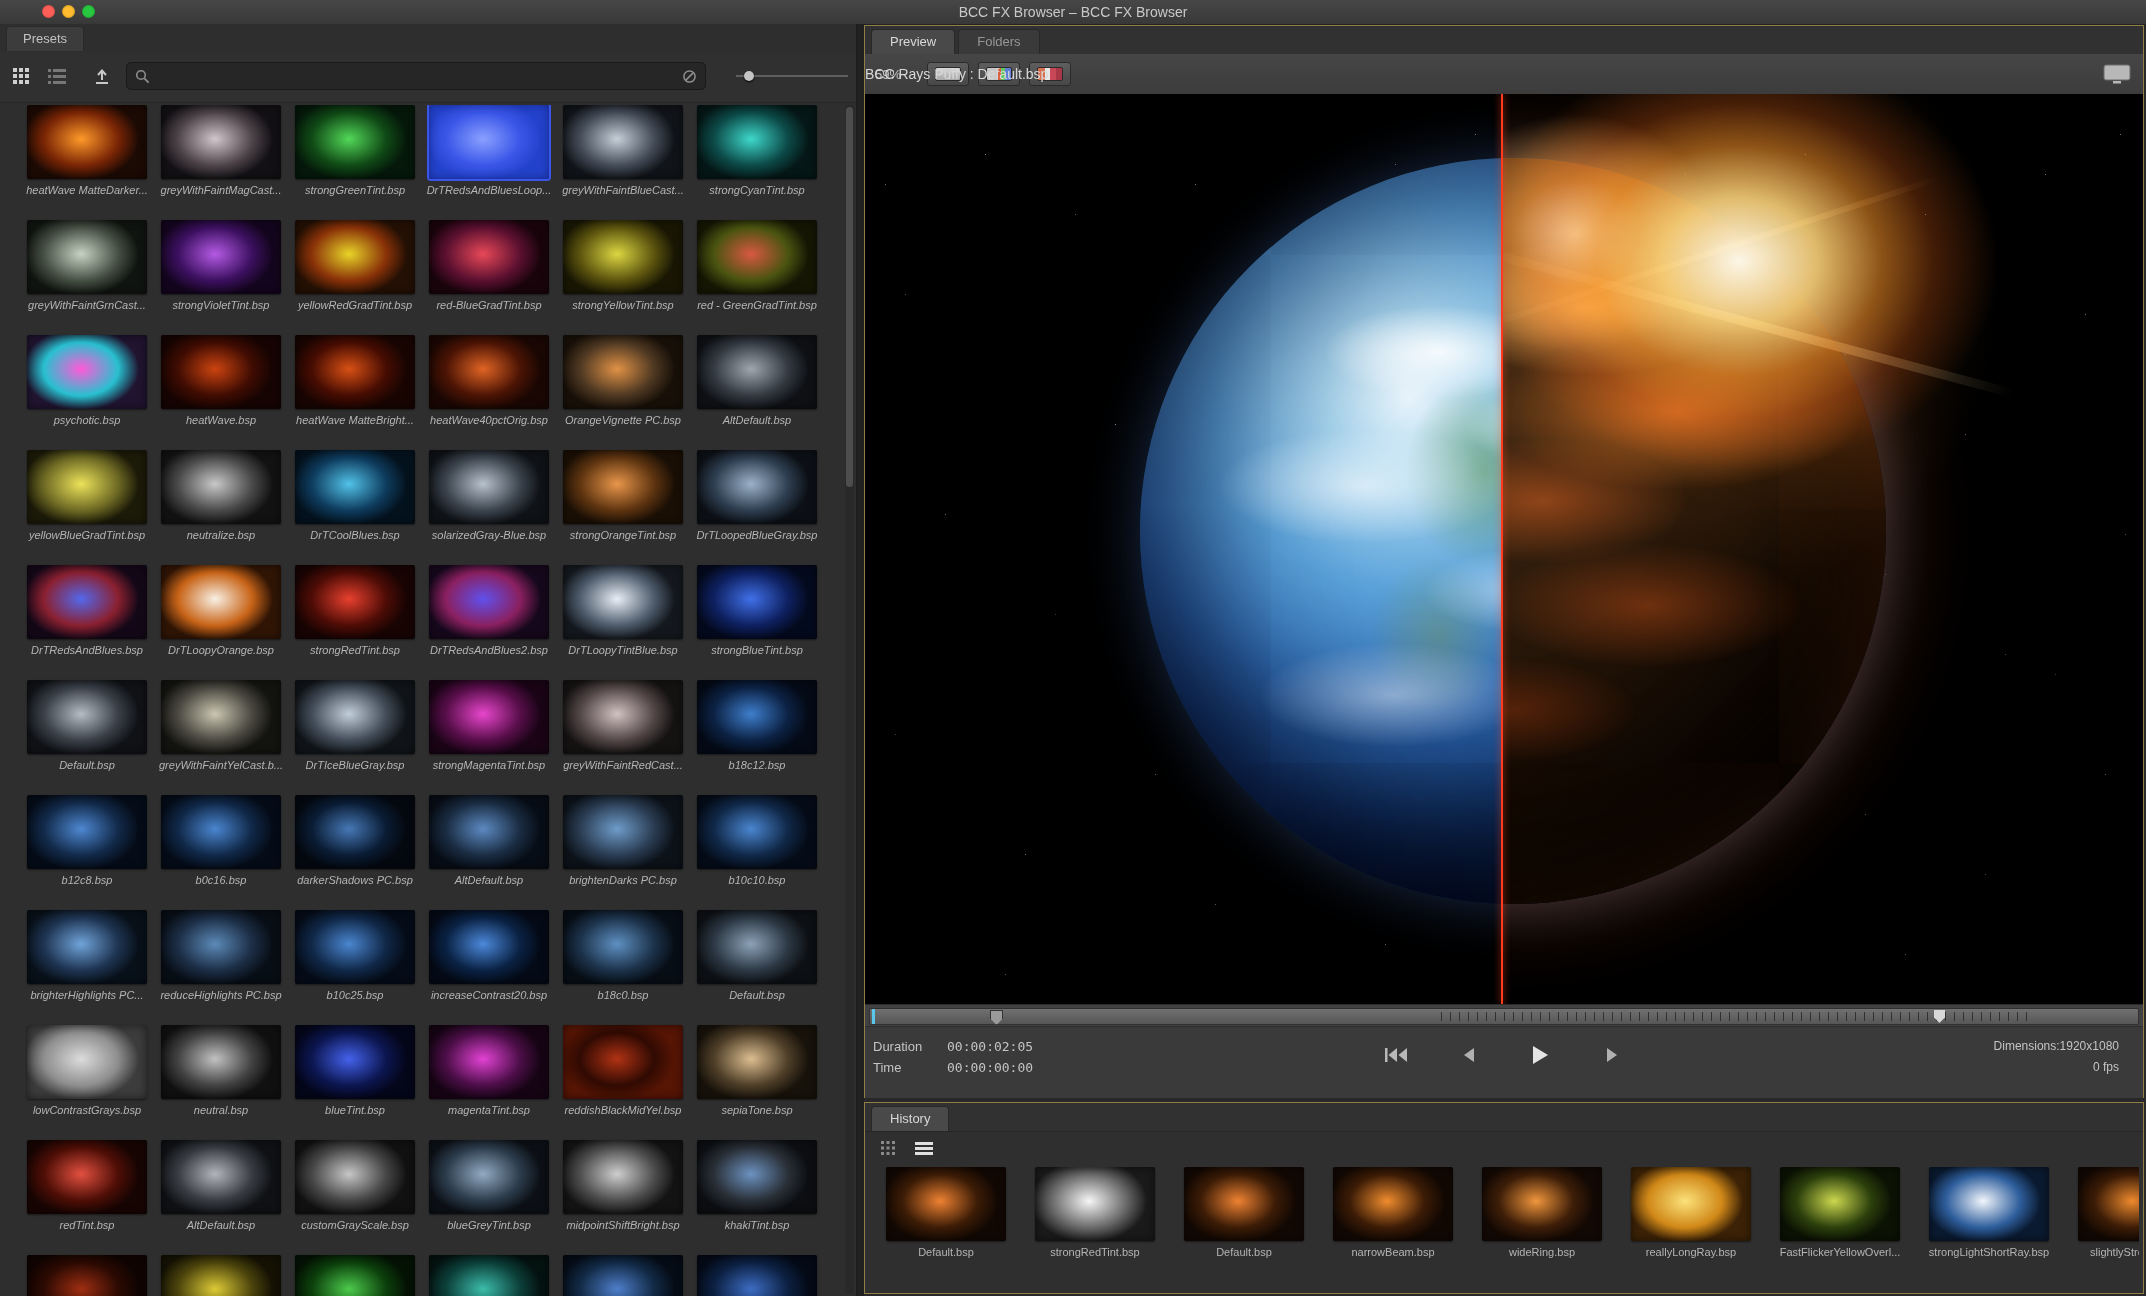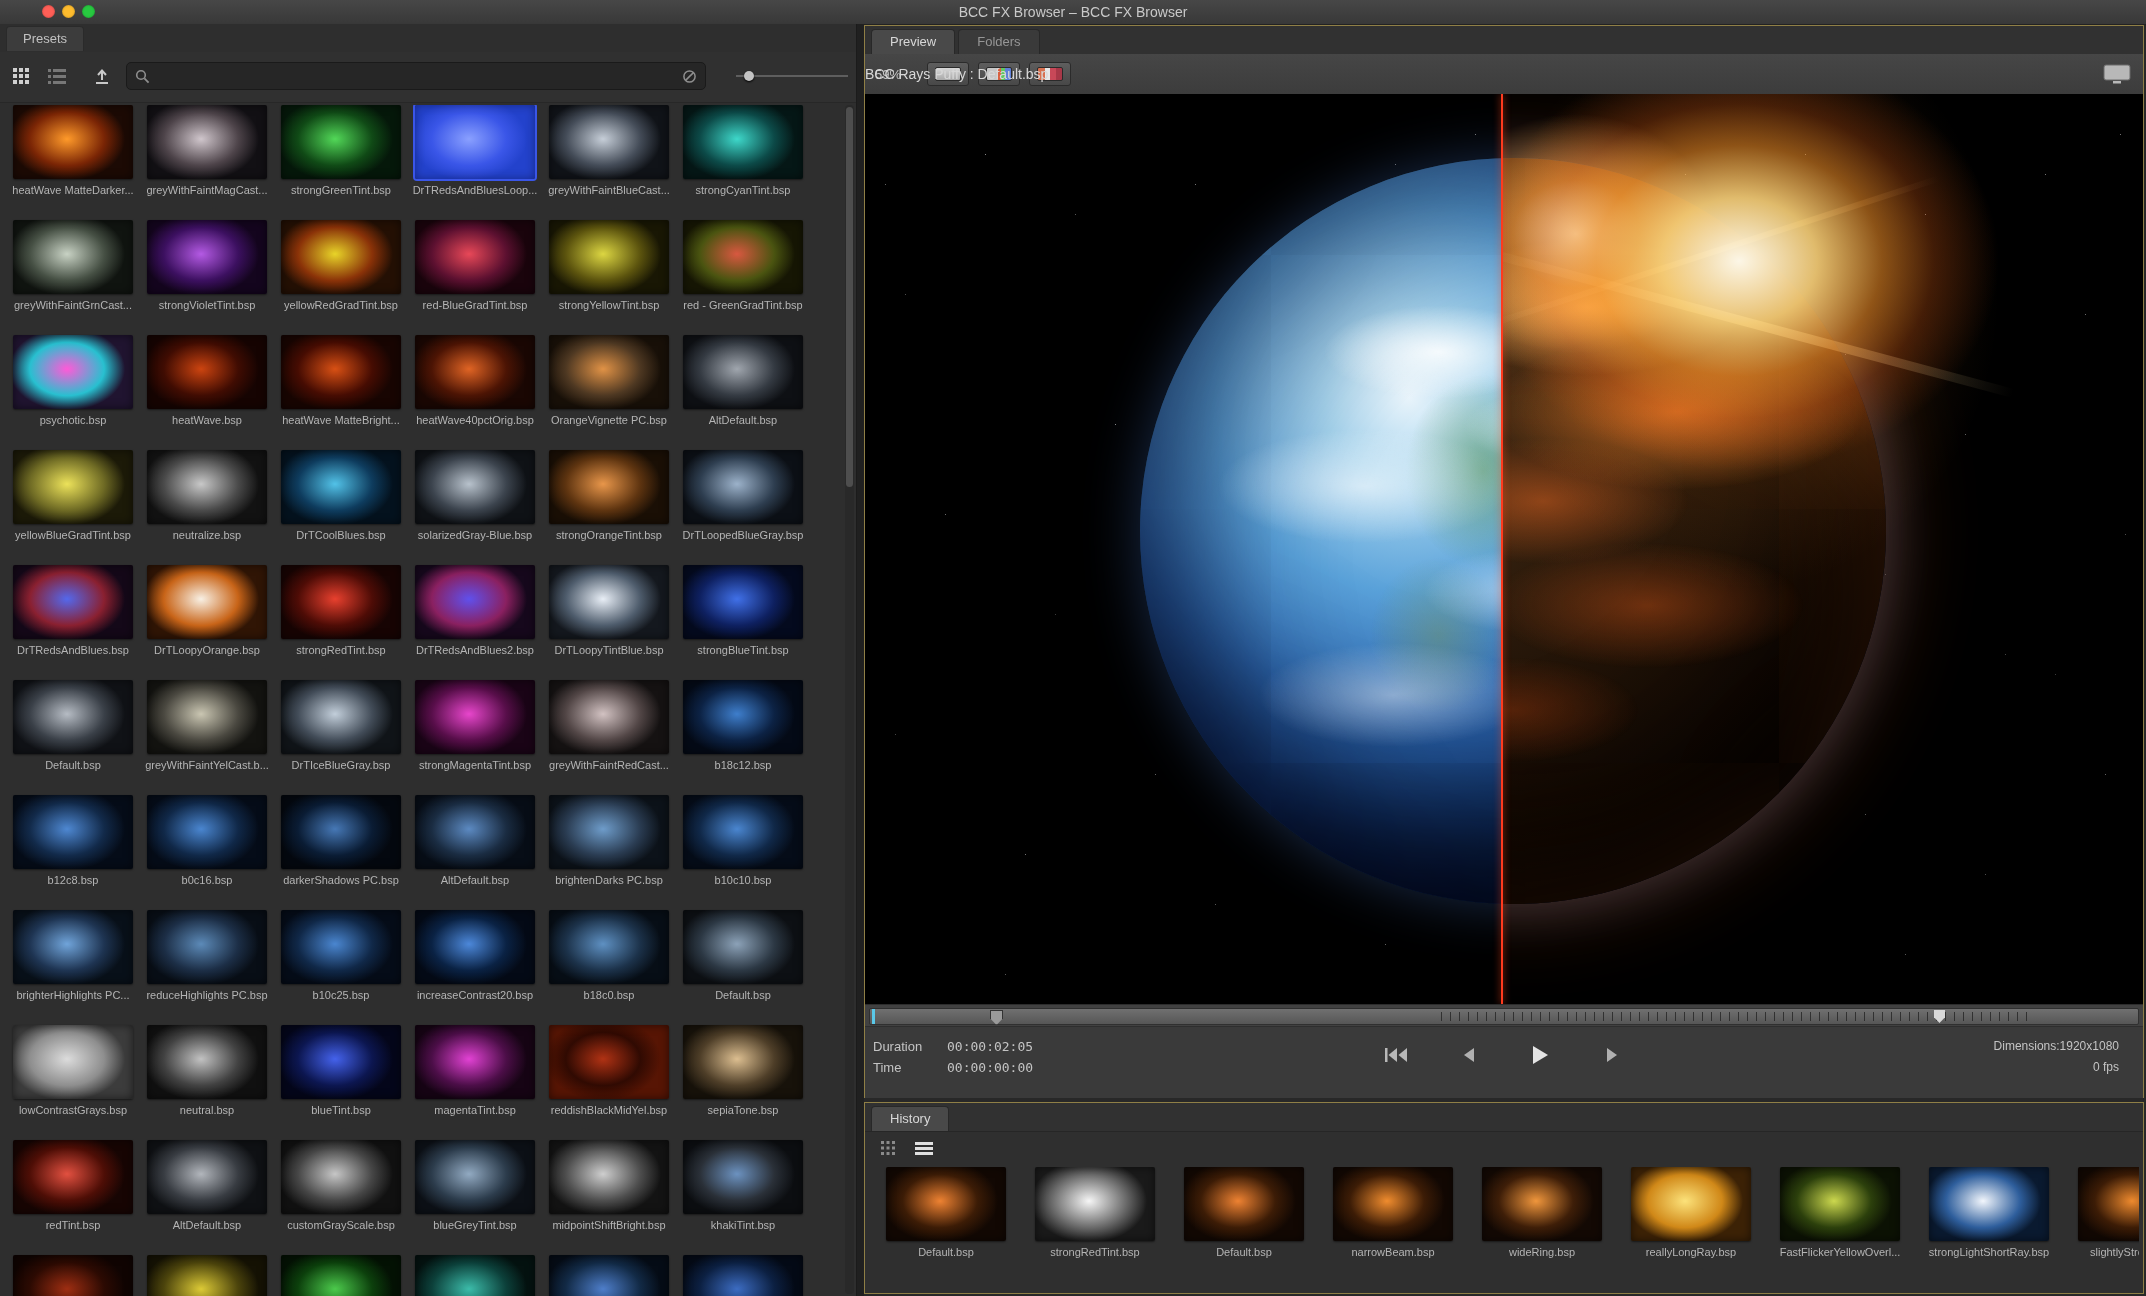--- a/index.html
+++ b/index.html
@@ -17,22 +17,22 @@
   .panel-tab{position:absolute;left:6px;top:2px;height:24px;line-height:24px;padding:0 16px;font-size:13px;
              color:#c2c2c2;background:#3c3c3c;border:1px solid #2a2a2a;border-bottom:none;border-radius:4px 4px 0 0;}
   .presets-toolbar{position:absolute;left:0;top:28px;right:0;height:50px;border-bottom:1px solid #272727;background:#303030;}
   .tb-btn{position:absolute;width:26px;height:26px;display:flex;align-items:center;justify-content:center;border-radius:3px;}
   .search-box{position:absolute;left:126px;top:10px;width:580px;height:28px;background:#262626;border:1px solid #1a1a1a;
               border-radius:5px;display:flex;align-items:center;padding:0 8px;gap:7px;box-sizing:border-box;}
   .search-input{flex:1;background:transparent;border:none;outline:none;color:#ddd;font-size:13px;font-family:"Liberation Sans",sans-serif;}
   .thumb-slider{position:absolute;left:736px;top:14px;width:112px;height:20px;}
   .thumb-slider .track{position:absolute;left:0;right:0;top:9px;height:2px;background:#5e5e5e;}
   .thumb-slider .knob{position:absolute;left:8px;top:5px;width:10px;height:10px;border-radius:50%;background:#c4c4c4;box-shadow:0 1px 2px #000;}
-  .preset-grid{position:absolute;left:6px;top:81px;width:840px;height:1191px;overflow:hidden;
-               display:grid;grid-template-columns:repeat(6,134px);grid-auto-rows:115px;}
+  .preset-grid{position:absolute;left:20px;top:81px;width:840px;height:1191px;overflow:hidden;
+               display:grid;grid-template-columns:repeat(6,134px);grid-auto-rows:115px;font-style:italic;}
   .preset-cell{width:134px;text-align:center;cursor:pointer;}
   .thumb{width:120px;height:74px;margin:0 auto;border-radius:2px;background:#0b0b0d;
          box-shadow:inset 0 0 10px rgba(0,0,0,.55),0 1px 2px rgba(0,0,0,.5);}
   .tlabel{margin-top:5px;font-size:11px;color:#b4b4b4;white-space:nowrap;overflow:hidden;text-overflow:ellipsis;padding:0 3px;}
   .preset-cell.selected .thumb{box-shadow:0 0 0 2px #3a56e8,inset 0 0 10px rgba(0,0,30,.4);}
   .scrollbar{position:absolute;right:2px;top:81px;width:9px;height:1189px;background:#292929;border-radius:4px;}
   .sb-thumb{position:absolute;left:1px;top:2px;width:7px;height:380px;background:#4e4e4e;border-radius:4px;}
   .v-split{position:absolute;left:857px;top:24px;width:7px;height:1272px;background:#202020;}
   
   .pane{position:absolute;box-sizing:border-box;border:1px solid #8f7f46;background:#4d7c0f;}

